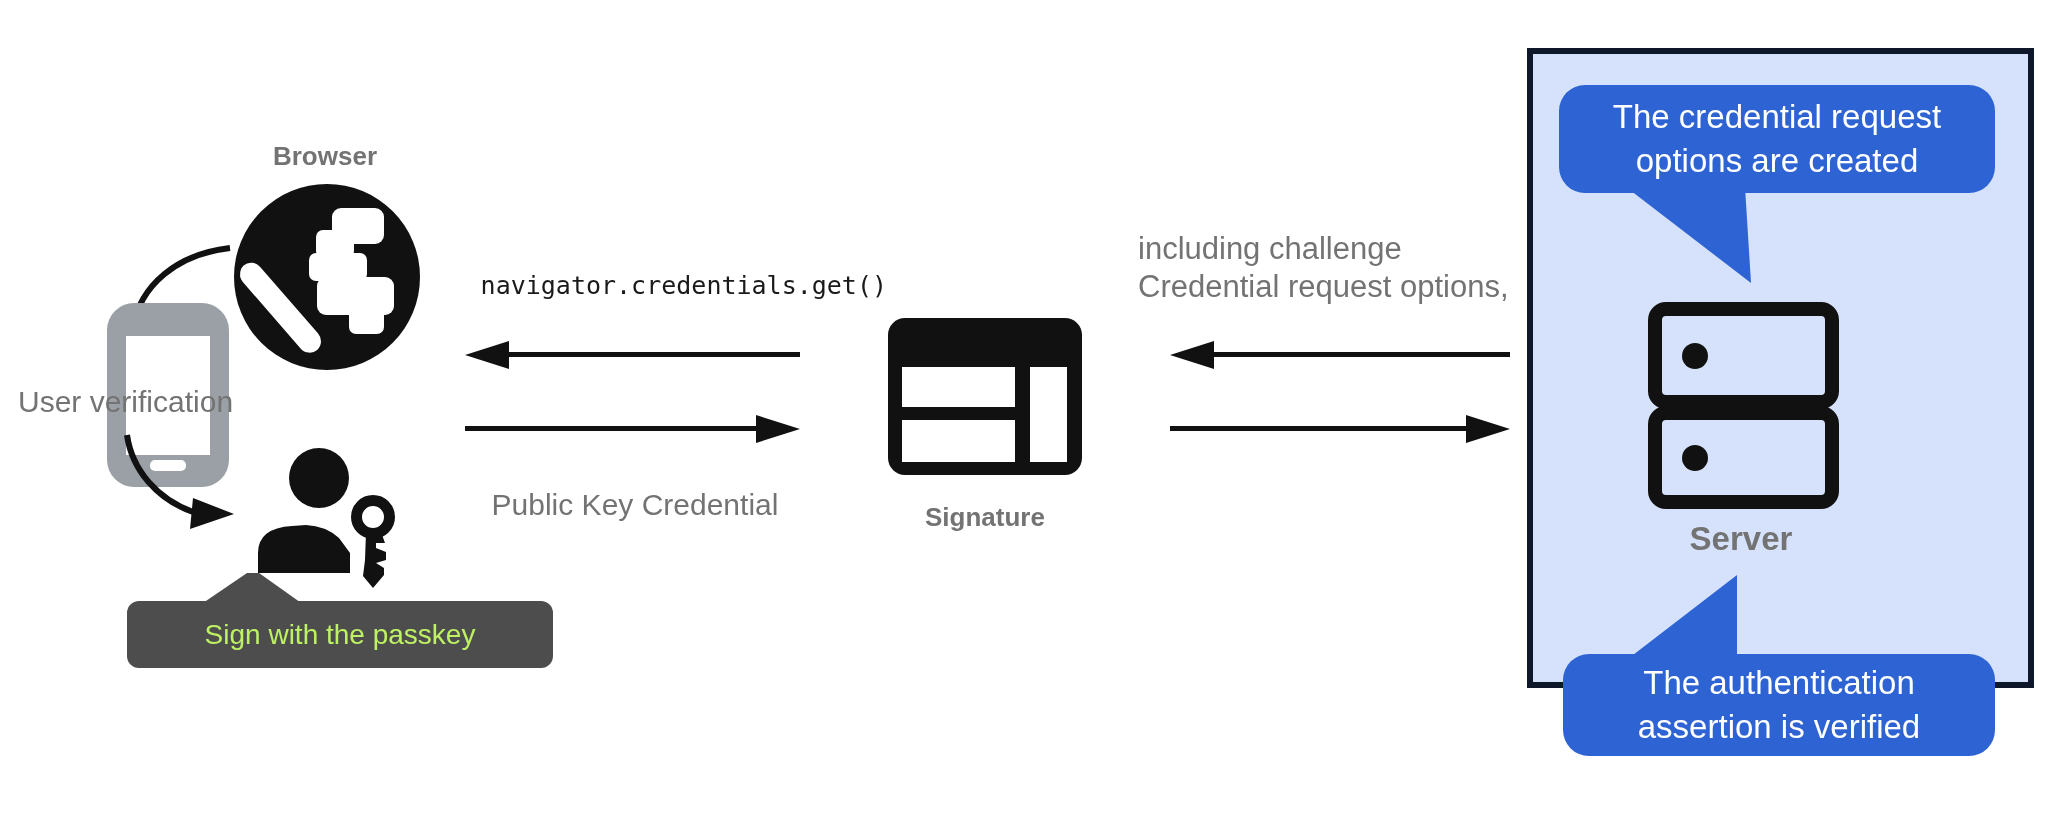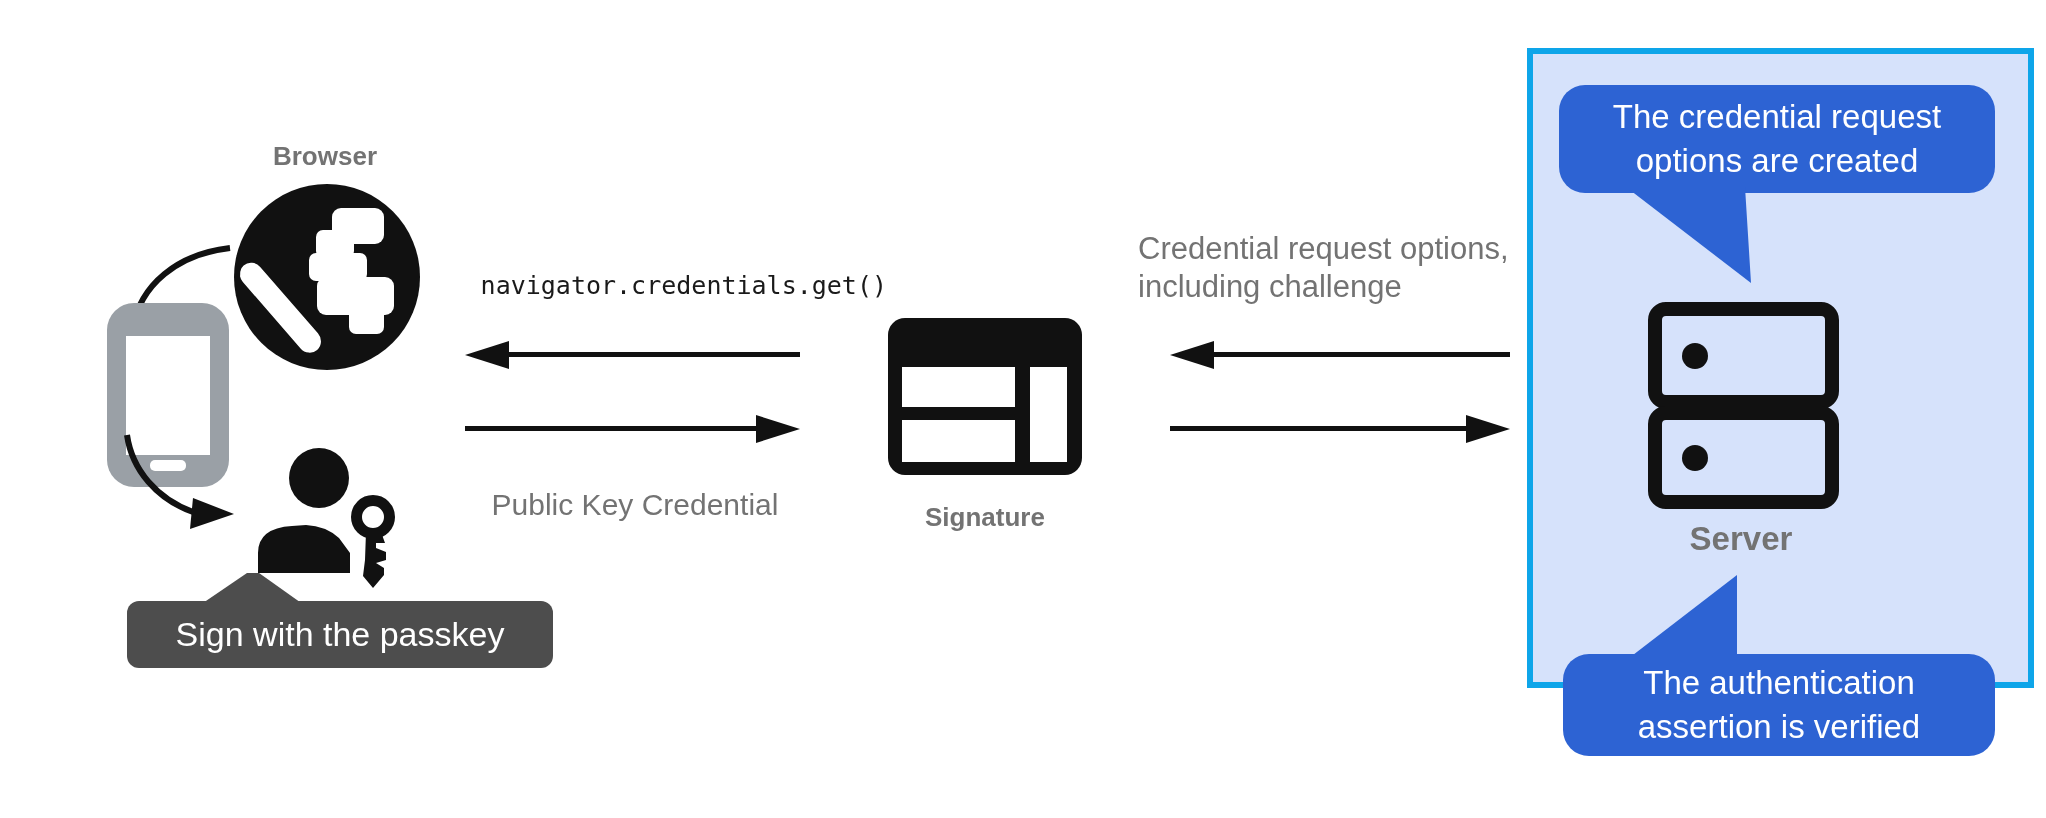--- a/index.html
+++ b/index.html
@@ -25,27 +25,27 @@
   .arrow.to-right .line { left:0; right:38px; }
   .ah { position:absolute; width:0; height:0; border-style:solid; top:0; }
   .to-left .ah { left:0; border-width:14px 44px 14px 0; border-color:transparent #111 transparent transparent; }
   .to-right .ah { right:0; border-width:14px 0 14px 44px; border-color:transparent transparent transparent #111; }
 
   
   .tooltip-box {
     position:absolute; left:127px; top:601px; width:426px; height:67px;
     background:#4d4d4d; border-radius:12px;
     display:flex; align-items:center; justify-content:center;
-    color:#ffffff; font-size:34px;
+    color:#bef264; font-size:28px;
   }
 
   
   .server-panel {
     position:absolute; left:1527px; top:48px; width:507px; height:640px;
-    background:#d6e2fb; border:6px solid #0ea5e9;
+    background:#d6e2fb; border:6px solid #0f172a;
   }
   .bubble {
     position:absolute; background:#2d63d3; border-radius:26px;
     color:#ffffff; font-size:33px; line-height:44px; text-align:center;
     display:flex; flex-direction:column; justify-content:center;
   }
   .bubble span { display:block; }
   .bubble-top    { left:26px; top:31px;  width:436px; height:108px; }
   .bubble-bottom { left:30px; top:600px; width:432px; height:102px; }
 </style>
@@ -77,20 +77,21 @@
     <path d="M 122 10 C 70 16, 32 46, 24 92" fill="none" stroke="#111" stroke-width="6"></path>
     <polygon points="6,88 36,94 18,132" fill="#111"></polygon>
   </svg>
 
   <svg class="abs" style="left:105px; top:300px;" width="126" height="190" viewBox="0 0 126 190">
     <rect x="2" y="3" width="122" height="184" rx="27" fill="#9aa0a6"></rect>
     <rect x="21" y="36" width="84" height="119" fill="#ffffff"></rect>
     <rect x="45" y="160" width="36" height="11" rx="5" fill="#ffffff"></rect>
   </svg>
 
+  <div class="lbl" style="left:18px; top:385px; font-size:30px;">User verification</div>
 
   <svg class="abs" style="left:113px; top:423px;" width="130" height="112" viewBox="0 0 130 112">
     <path d="M 14 12 C 19 47, 44 76, 80 89" fill="none" stroke="#111" stroke-width="6"></path>
     <polygon points="80,75 77,106 121,91" fill="#111"></polygon>
   </svg>
 
   <svg class="abs" style="left:250px; top:440px;" width="160" height="155" viewBox="0 0 160 155">
     <circle cx="69" cy="38" r="30" fill="#111"></circle>
     <path d="M 8 133 V 113 Q 8 88 42 86 L 56 85 Q 76 86 89 98 L 100 113 V 133 Z" fill="#111"></path>
     <g>
@@ -121,22 +122,22 @@
 
   <svg class="abs" style="left:888px; top:318px;" width="194" height="157" viewBox="0 0 194 157">
     <rect x="0" y="0" width="194" height="157" rx="17" fill="#111"></rect>
     <rect x="14" y="49" width="113" height="40" fill="#ffffff"></rect>
     <rect x="14" y="102" width="113" height="42" fill="#ffffff"></rect>
     <rect x="142" y="49" width="37" height="95" fill="#ffffff"></rect>
   </svg>
   <div class="lbl bold" style="left:885px; top:502px; width:200px; font-size:26px; text-align:center;">Signature</div>
 
   <div class="lbl" style="left:1138px; top:230px; font-size:31px; line-height:38px;">
+    <span style="display:block;">including challenge</span>
     <span style="display:block;">Credential request options,</span>
-    <span style="display:block;">including challenge</span>
   </div>
 
   <div class="arrow to-left" style="left:1170px; top:341px; width:340px;">
     <span class="ah"></span>
       <span class="line"></span>
   </div>
   <div class="arrow to-right" style="left:1170px; top:415px; width:340px;">
     <span class="ah"></span>
       <span class="line"></span>
   </div>

